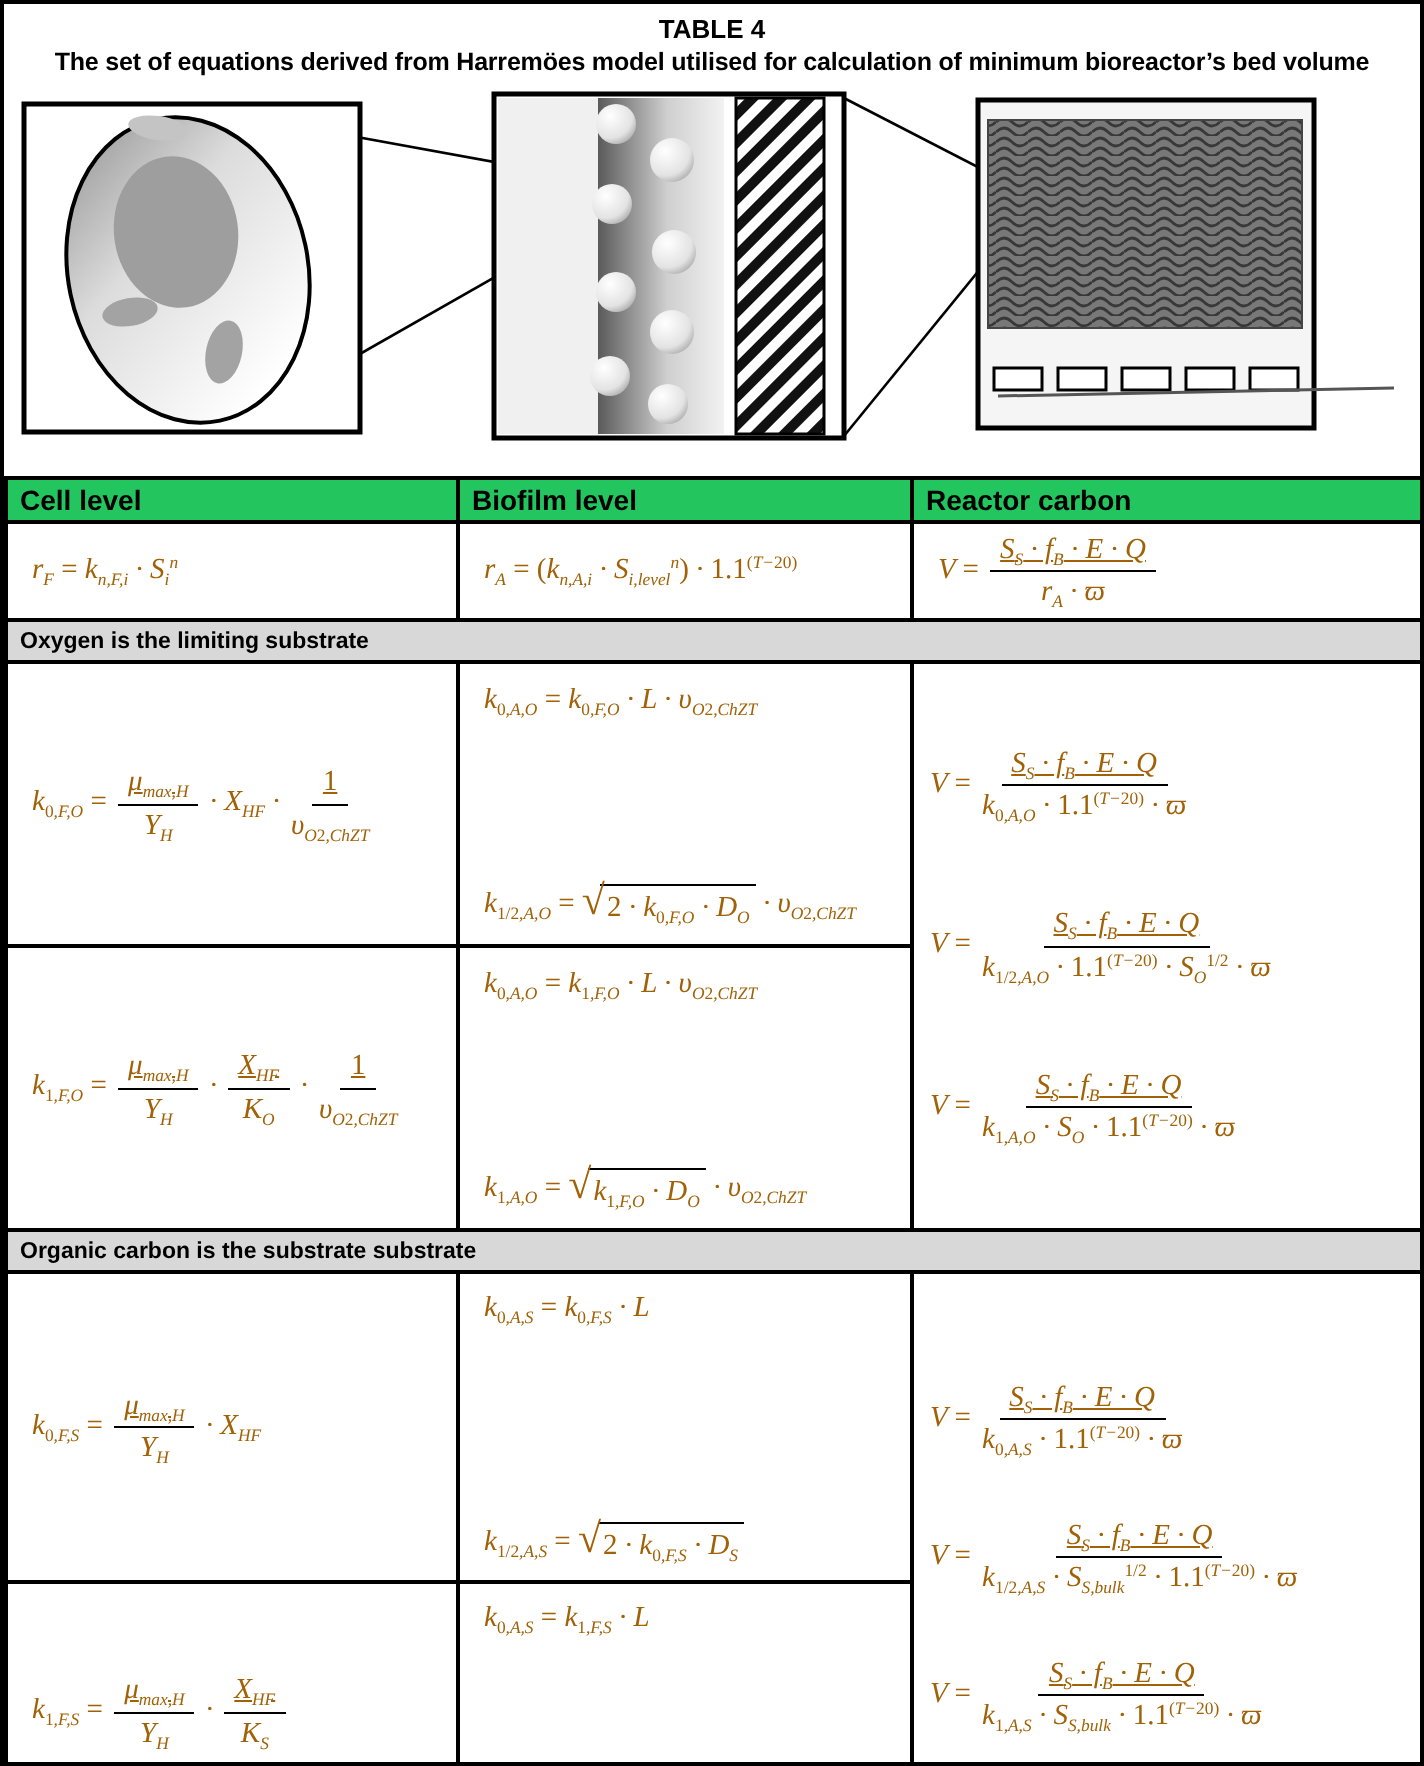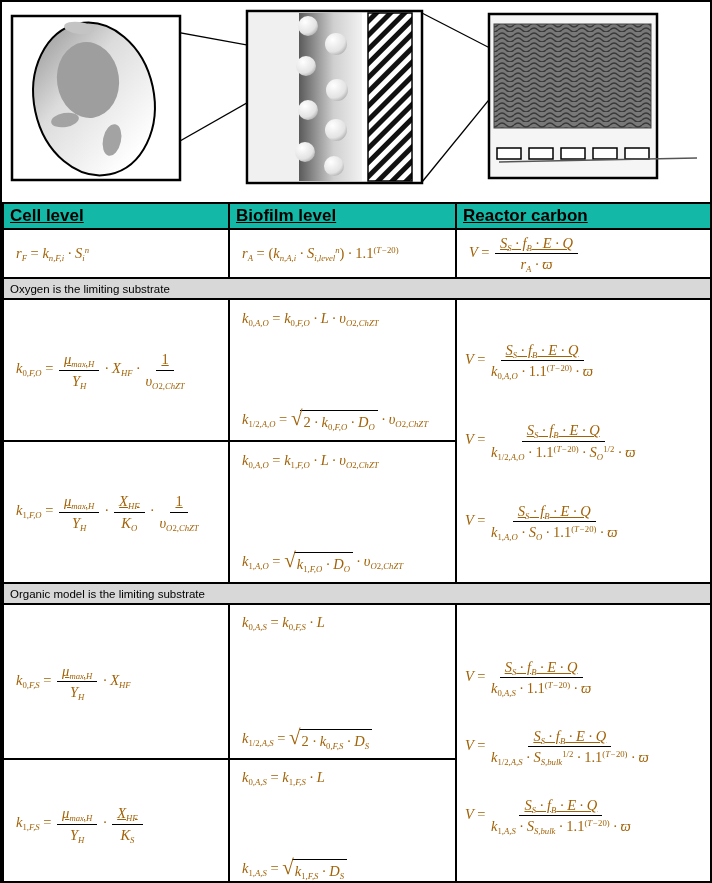--- a/index.html
+++ b/index.html
@@ -13,22 +13,22 @@
   .titleblock{text-align:center;padding-top:5px;}
   .t-label{font-weight:bold;font-size:13px;color:#000;}
   .t-sub{font-weight:bold;font-size:12.5px;color:#000;margin-top:2px;letter-spacing:-0.1px;}
 
   
   .diagram-strip{display:block;width:708px;height:200px;}
 
   
   table.eqs{border-collapse:collapse;table-layout:fixed;width:708px;}
   table.eqs td{border:2px solid #000;padding:0;vertical-align:middle;overflow:hidden;background:#fff;}
-  tr.hdr td{background:#14b8a6;font-weight:bold;font-size:17px;padding:2px 6px;height:15px;text-decoration:underline;}
-  tr.bar td{background:#d8d8d8;font-weight:normal;font-size:11.5px;padding:2px 6px;height:15px;}
+  tr.hdr td{background:#22c55e;font-weight:bold;font-size:14px;padding:2px 6px;height:15px;}
+  tr.bar td{background:#d8d8d8;font-weight:bold;font-size:11.5px;padding:2px 6px;height:15px;}
   tr.basic td{height:47px;}
   td.vtop{vertical-align:top;}
 
   .cellpad{padding-left:12px;display:flex;align-items:center;}
   .vstack{display:flex;flex-direction:column;justify-content:space-between;
           padding:8px 4px 8px 12px;box-sizing:border-box;}
   .vspread{display:flex;flex-direction:column;justify-content:space-evenly;
           padding-left:8px;box-sizing:border-box;}
   .h-oxy{height:138px;}
   .h-c1{height:153px;}
@@ -51,20 +51,24 @@
   .fden{display:block;padding-top:1px;}
   .sqrt{display:inline-flex;align-items:flex-start;vertical-align:middle;}
   .radical{font-style:normal;font-size:1.45em;line-height:1;position:relative;top:-2px;margin-right:-2px;}
   .sqrtbar{border-top:1.5px solid #000;padding:2px 3px 0 3px;}
 </style>
 </head>
 <body>
 
 <div class="page">
 
+  <div class="titleblock">
+    <div class="t-label">TABLE 4</div>
+    <div class="t-sub">The set of equations derived from Harremöes model utilised for calculation of minimum bioreactor’s bed volume</div>
+  </div>
 
   <svg class="diagram-strip" viewBox="0 0 708 200">
     <defs>
       <linearGradient id="cellGrad" x1="0" y1="0" x2="0.6" y2="1">
         <stop offset="0" stop-color="#8f8f8f"></stop>
         <stop offset="0.45" stop-color="#dcdcdc"></stop>
         <stop offset="1" stop-color="#ffffff"></stop>
       </linearGradient>
       <linearGradient id="bioGrad" x1="0" y1="0" x2="1" y2="0">
         <stop offset="0" stop-color="#5a5a5a"></stop>
@@ -235,21 +239,21 @@
           <span class="eq">k<sub><span class="rm">0</span>,A,O</sub> <span class="rm">=</span> k<sub><span class="rm">1</span>,F,O</sub> · L · υ<sub>O<span class="rm">2</span>,ChZT</sub></span>
           <span class="eq">k<sub><span class="rm">1</span>,A,O</sub> <span class="rm">=</span> <span class="sqrt">
                   <span class="radical">√</span>
                   <span class="sqrtbar">k<sub><span class="rm">1</span>,F,O</sub> · D<sub>O</sub></span>
                 </span> · υ<sub>O<span class="rm">2</span>,ChZT</sub></span>
         </div>
       </td>
     </tr>
 
     <tr class="bar">
-      <td colspan="3">Organic model is the limiting substrate</td>
+      <td colspan="3">Organic carbon is the substrate substrate</td>
     </tr>
 
     <tr>
       <td>
         <div class="cellpad">
               <span class="eq">k<sub><span class="rm">0</span>,F,S</sub> <span class="rm">=</span> <span class="frac">
                   <span class="fnum">μ<sub>max,H</sub></span>
                   <span class="fden">Y<sub>H</sub></span>
                 </span> · X<sub>HF</sub></span>
             </div>

